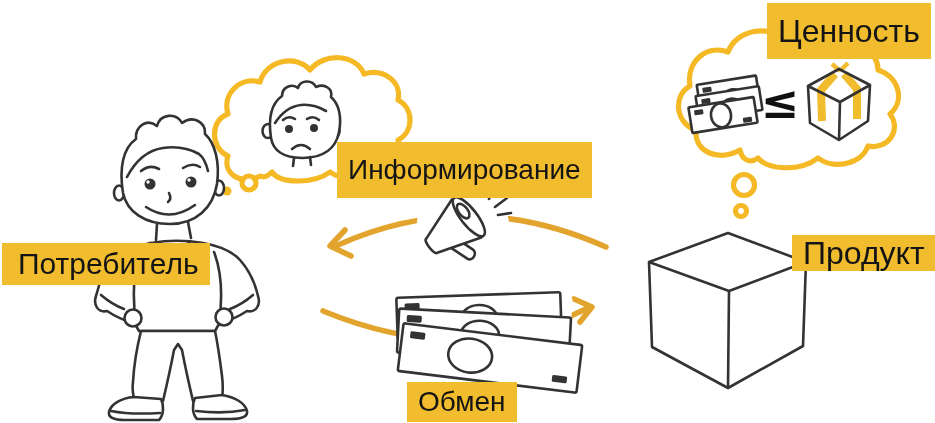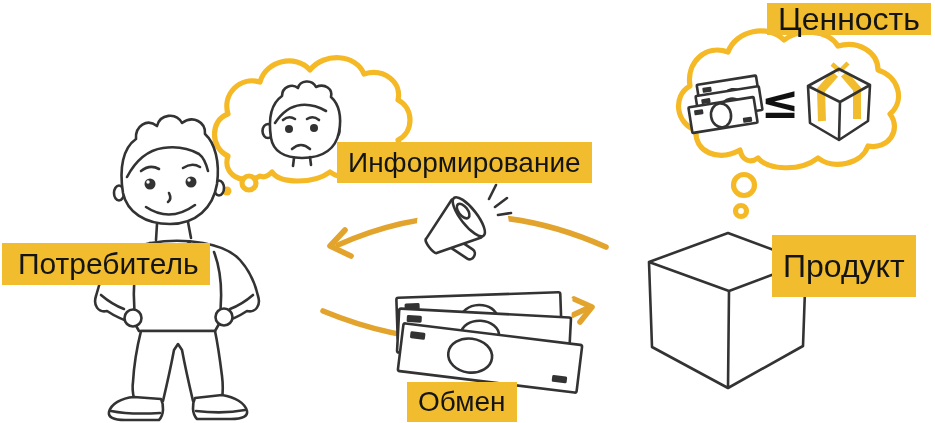--- a/index.html
+++ b/index.html
@@ -210,17 +210,17 @@
     </g>
 
     <g>
       <polygon fill="#ffffff" points="728,233 806,262 803,346 728,388 652,347 649,262"></polygon>
       <path class="s" stroke-width="3" d="M 728 233 L 806 262 L 803 346 L 728 388 L 652 347 L 649 262 Z
                                           M 649 262 L 729 291 L 806 262 M 729 291 L 728 388"></path>
     </g>
   </svg>
 
   <div class="tag" style="left:2px;   top:243px; height:42px; font-size:30px;padding-left:16px;">Потребитель</div>
-  <div class="tag" style="left:337px; top:142px; height:41px; font-size:28px;">Информирование</div>
+  <div class="tag" style="left:337px; top:142px; height:56px; font-size:28px;">Информирование</div>
   <div class="tag" style="left:407px; top:382px; height:40px; font-size:28px;">Обмен</div>
-  <div class="tag" style="left:772px; top:235px; height:62px; font-size:32px;text-align:right;">Продукт</div>
-  <div class="tag" style="left:767px; top:3px;   height:32px; font-size:32px;">Ценность</div>
+  <div class="tag" style="left:792px; top:235px; height:36px; font-size:32px;text-align:right;">Продукт</div>
+  <div class="tag" style="left:767px; top:3px;   height:56px; font-size:32px;">Ценность</div>
 </div>
 
 </body></html>

